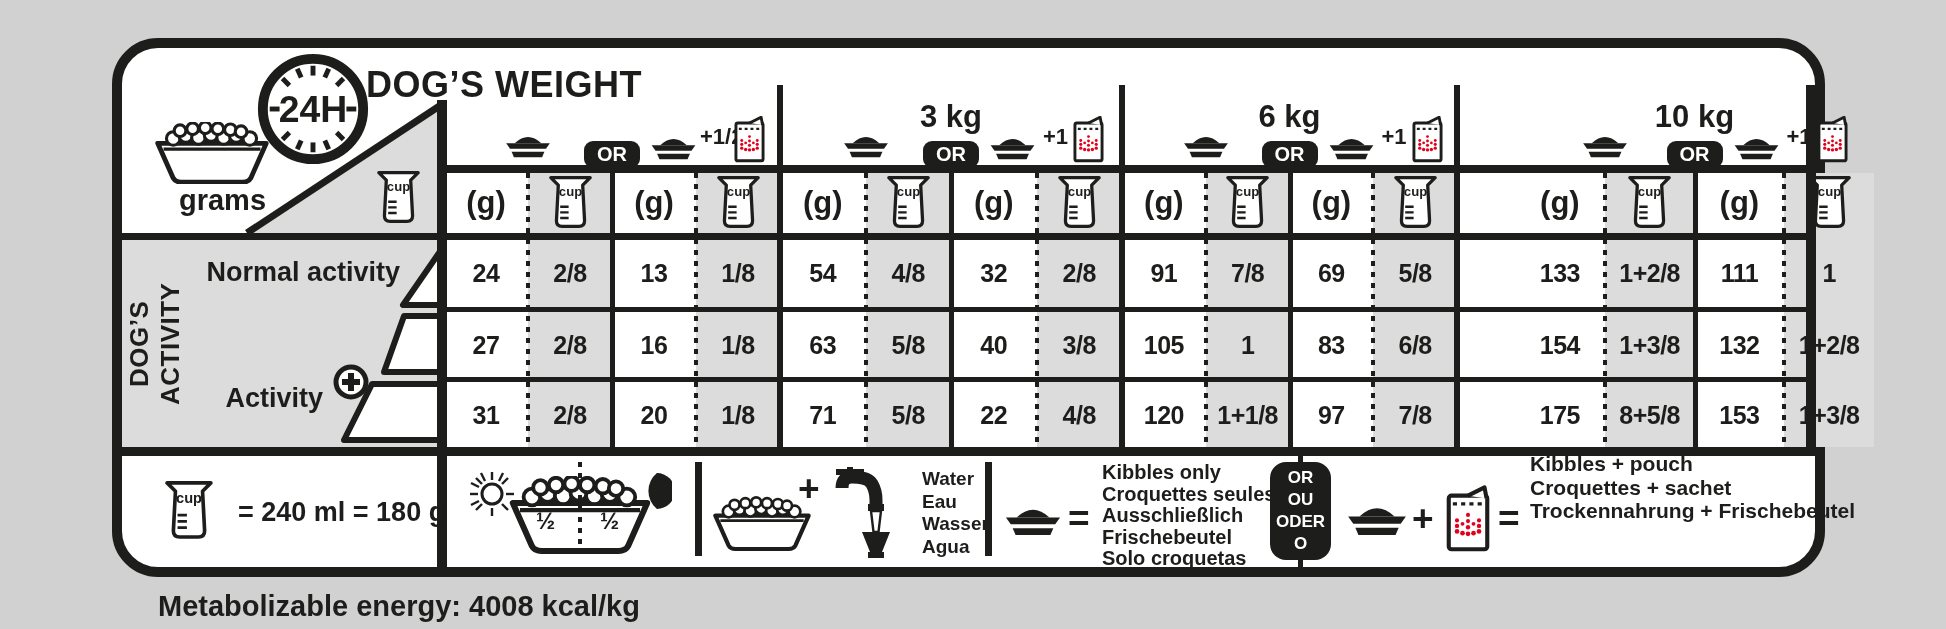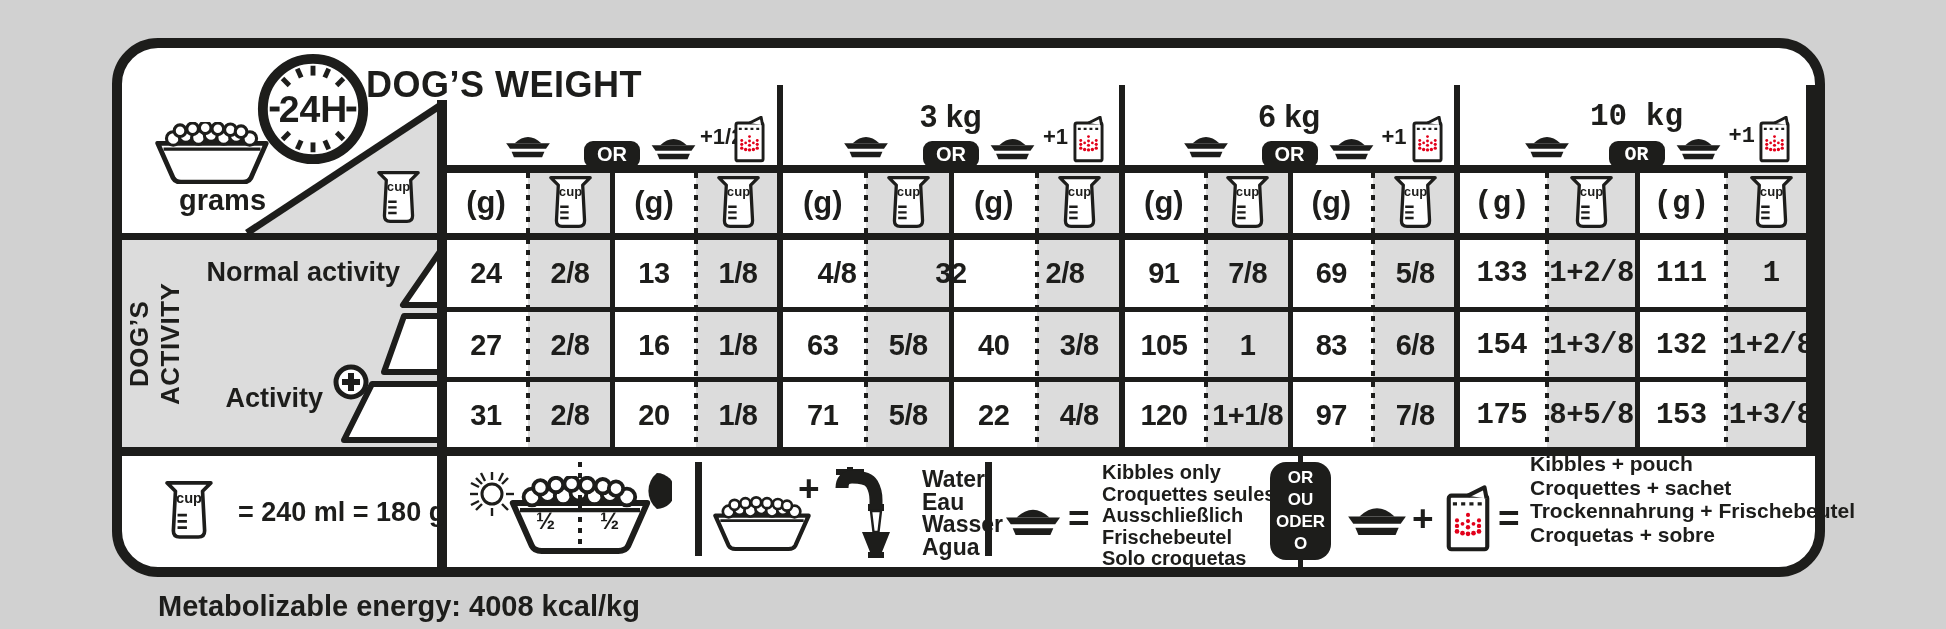--- a/index.html
+++ b/index.html
@@ -21,21 +21,21 @@
   .plusn{position:absolute;top:39px;font-size:22px;white-space:nowrap;}
   .pouch-sm{position:absolute;top:31px;width:31px;height:47px;}
   .colbg{position:absolute;top:88px;height:274px;background:#dcdcdc;}
   .gdots{top:88px;height:274px;margin-left:-2px;}
   .pairsep{position:absolute;top:88px;height:274px;width:5px;margin-left:-2px;background:#1d1d1b;}
   .subrow,.drow{position:absolute;left:0;width:100%;display:flex;}
   .subrow{top:88px;height:60px;}
   .drow{height:67px;}
   .cell{flex:1 1 0;display:flex;align-items:center;justify-content:center;}
   .glabel{font-size:31px;}
-  .val{font-size:29px;letter-spacing:-.5px;white-space:nowrap;}
+  .val{font-size:25px;letter-spacing:-.5px;white-space:nowrap;}
   .cupicon{width:45px;height:56px;}
   .sidelabel{position:absolute;writing-mode:vertical-rl;transform:rotate(180deg);text-align:center;font-size:26px;letter-spacing:.5px;}
   .rowlabel{position:absolute;font-size:27px;text-align:right;white-space:nowrap;}
   .legendtext{position:absolute;font-size:20px;line-height:22.5px;white-space:nowrap;}
   .bigsign{position:absolute;font-size:37px;}
   .orvert{position:absolute;left:1270px;top:462px;width:61px;height:98px;background:#1d1d1b;border-radius:16px;
           color:#fff;font-size:17px;line-height:22px;display:flex;flex-direction:column;align-items:center;justify-content:center;text-align:center;}
   .half{position:absolute;font-size:23px;}
   svg text{font-family:"Liberation Sans",sans-serif;font-weight:700;}
   .footer{position:absolute;left:158px;top:590px;font-size:29px;}
@@ -217,20 +217,21 @@
           </svg>
         </div>
       <div class="cell glabel">(g)</div>
       <div class="cell">
           <svg class="cupicon">
             <use href="#sym-cup"></use>
           </svg>
         </div>
     </div>
     <div class="drow" style="top:155px">
+      <div class="cell val">54</div>
       <div class="cell val">4/8</div>
       <div class="cell val">32</div>
       <div class="cell val">2/8</div>
     </div>
     <div class="drow" style="top:227px">
       <div class="cell val">63</div>
       <div class="cell val">5/8</div>
       <div class="cell val">40</div>
       <div class="cell val">3/8</div>
     </div>
@@ -289,21 +290,21 @@
       <div class="cell val">6/8</div>
     </div>
     <div class="drow" style="top:297px">
       <div class="cell val">120</div>
       <div class="cell val">1+1/8</div>
       <div class="cell val">97</div>
       <div class="cell val">7/8</div>
     </div>
   </div>
 
-  <div class="tgroup" style="left:1457px;width:359px;font-family:Liberation Mono, monospace;">
+  <div class="tgroup" style="left:1515px;width:359px;">
     <div class="colbg" style="left:25%;width:25%;"></div>
     <div class="colbg" style="left:75%;width:25%;"></div>
     <div class="vdots gdots" style="left:25%;"></div>
     <div class="vdots gdots" style="left:75%;"></div>
     <div class="pairsep" style="left:50%;"></div>
     <div class="ghead">
       <div class="wlabel">10 kg</div>
       <svg class="bowl-sm" style="left:25%;top:48px;transform:translateX(-50%)">
           <use href="#sym-bowl"></use>
         </svg>
@@ -415,21 +416,21 @@
   <div class="bigsign" style="left:798px;top:468px;">+</div>
   <svg class="abs" style="left:826px;top:466px" width="94" height="96" viewBox="0 0 94 96">
     <line x1="10" y1="6" x2="38" y2="6" stroke="#1d1d1b" stroke-width="6"></line>
     <line x1="24" y1="1" x2="24" y2="12" stroke="#1d1d1b" stroke-width="6"></line>
     <path d="M16 22 Q16 11 26 11 Q42 11 46 18 Q50 25 50 34 L50 40" fill="none" stroke="#1d1d1b" stroke-width="13"></path>
     <rect x="42" y="38" width="16" height="7" fill="#1d1d1b"></rect>
     <path d="M45 45 L55 45 L52.5 66 L47.5 66 Z" fill="#fff" stroke="#1d1d1b" stroke-width="2.4"></path>
     <path d="M36 66 L64 66 L56 86 L44 86 Z" fill="#1d1d1b"></path>
     <rect x="42" y="86" width="16" height="6" fill="#1d1d1b"></rect>
   </svg>
-  <div class="legendtext" style="left:922px;top:468px;font-size:23px;">
+  <div class="legendtext" style="left:922px;top:468px;font-size:19px;">
     <div>Water</div>
     <div>Eau</div>
     <div>Wasser</div>
     <div>Agua</div>
   </div>
   <div class="vline" style="left:985px;top:462px;width:7px;height:94px;"></div>
 
   <svg class="abs" style="left:1004px;top:505px" width="58" height="31">
       <use href="#sym-bowl"></use>
     </svg>
@@ -456,18 +457,17 @@
     </svg>
   <div class="bigsign" style="left:1412px;top:498px;">+</div>
   <svg class="abs" style="left:1446px;top:482px" width="44" height="74">
       <use href="#sym-pouch"></use>
     </svg>
   <div class="bigsign" style="left:1498px;top:498px;">=</div>
   <div class="legendtext" style="left:1530px;top:452px;font-size:21px;line-height:23.5px;">
     <div>Kibbles + pouch</div>
     <div>Croquettes + sachet</div>
     <div>Trockennahrung + Frischebeutel</div>
-    <div>Croquetas + sobre</div>
   </div>
 
   <div class="footer">Metabolizable energy: 4008 kcal/kg</div>
 
 </div>
 
 </body></html>

